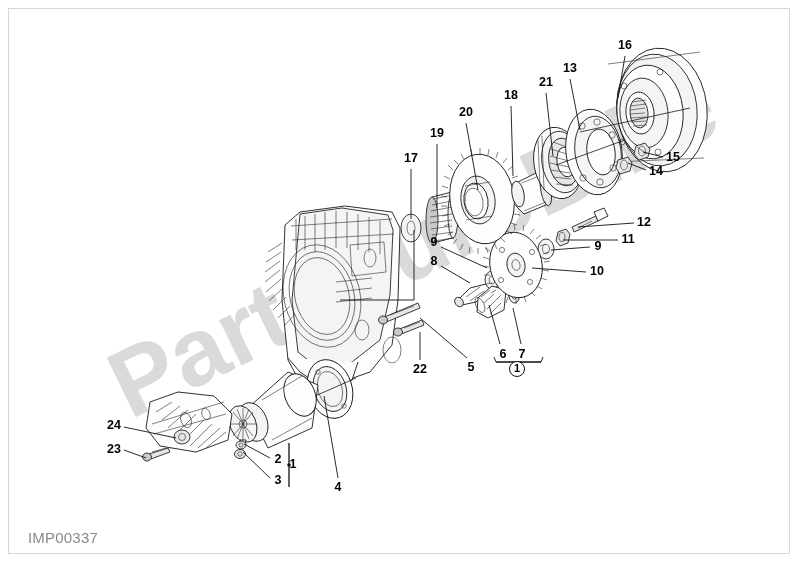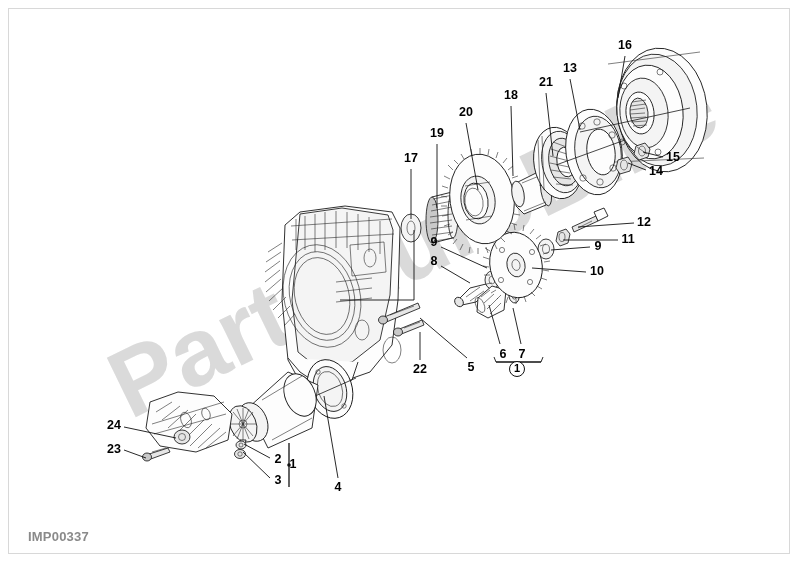--- a/index.html
+++ b/index.html
@@ -31,22 +31,22 @@
     position: absolute;
     left: 0;
     top: 0;
     width: 800px;
     height: 564px;
   }
   .caption {
     position: absolute;
     left: 28px;
     top: 529px;
-    font-size: 13px;
-    font-weight: bold;
+    font-size: 15px;
+    font-weight: normal;
     color: #8a8a8a;
     letter-spacing: 0.2px;
   }
   .cl {
     fill: none;
     stroke: #1a1a1a;
     stroke-width: 0.8;
   }
   .part {
     fill: #fdfdfd;

